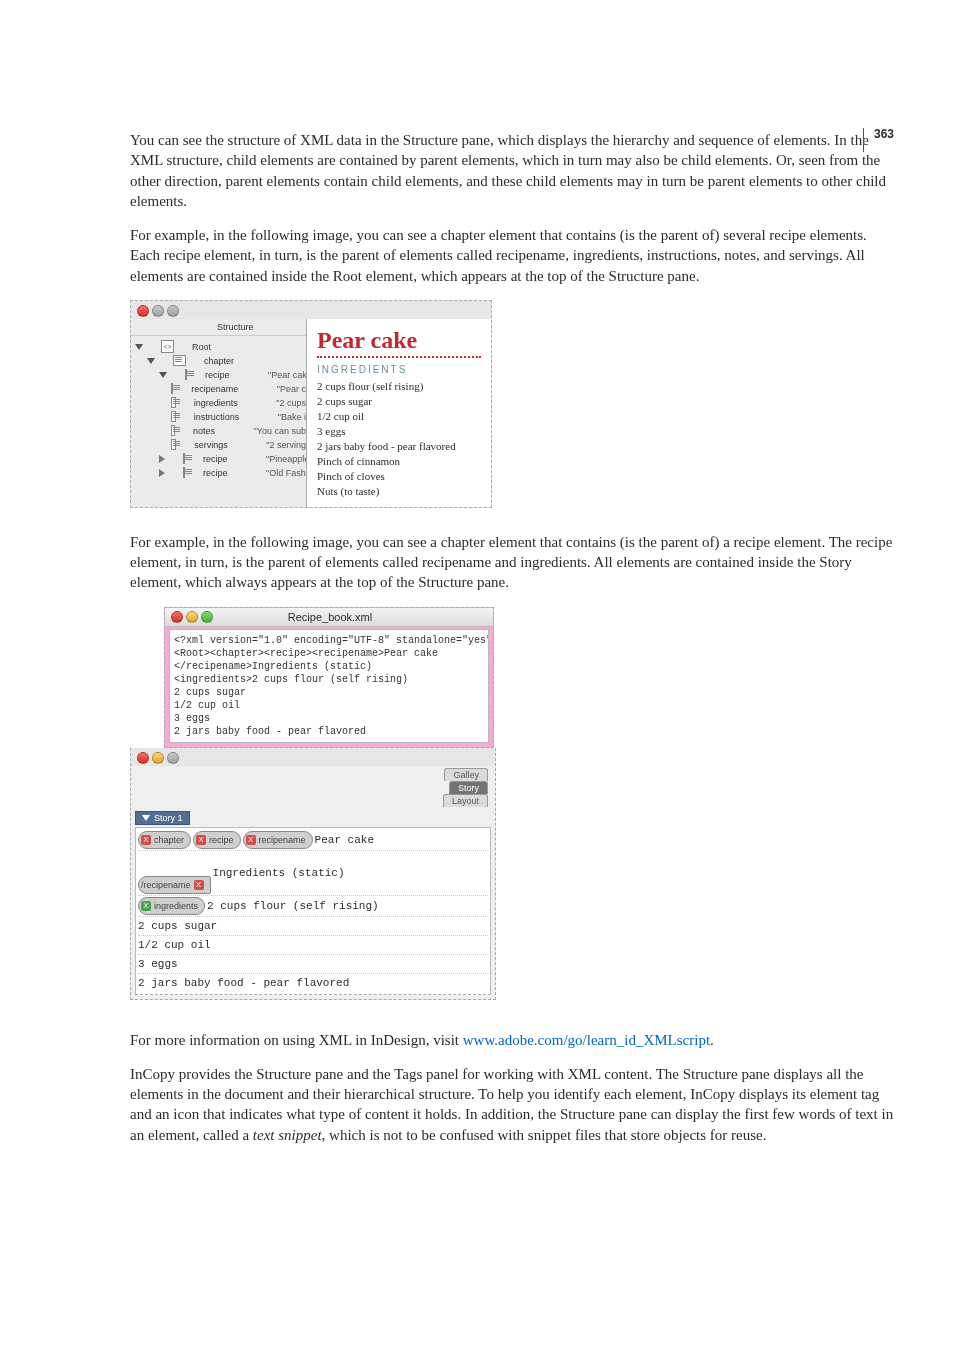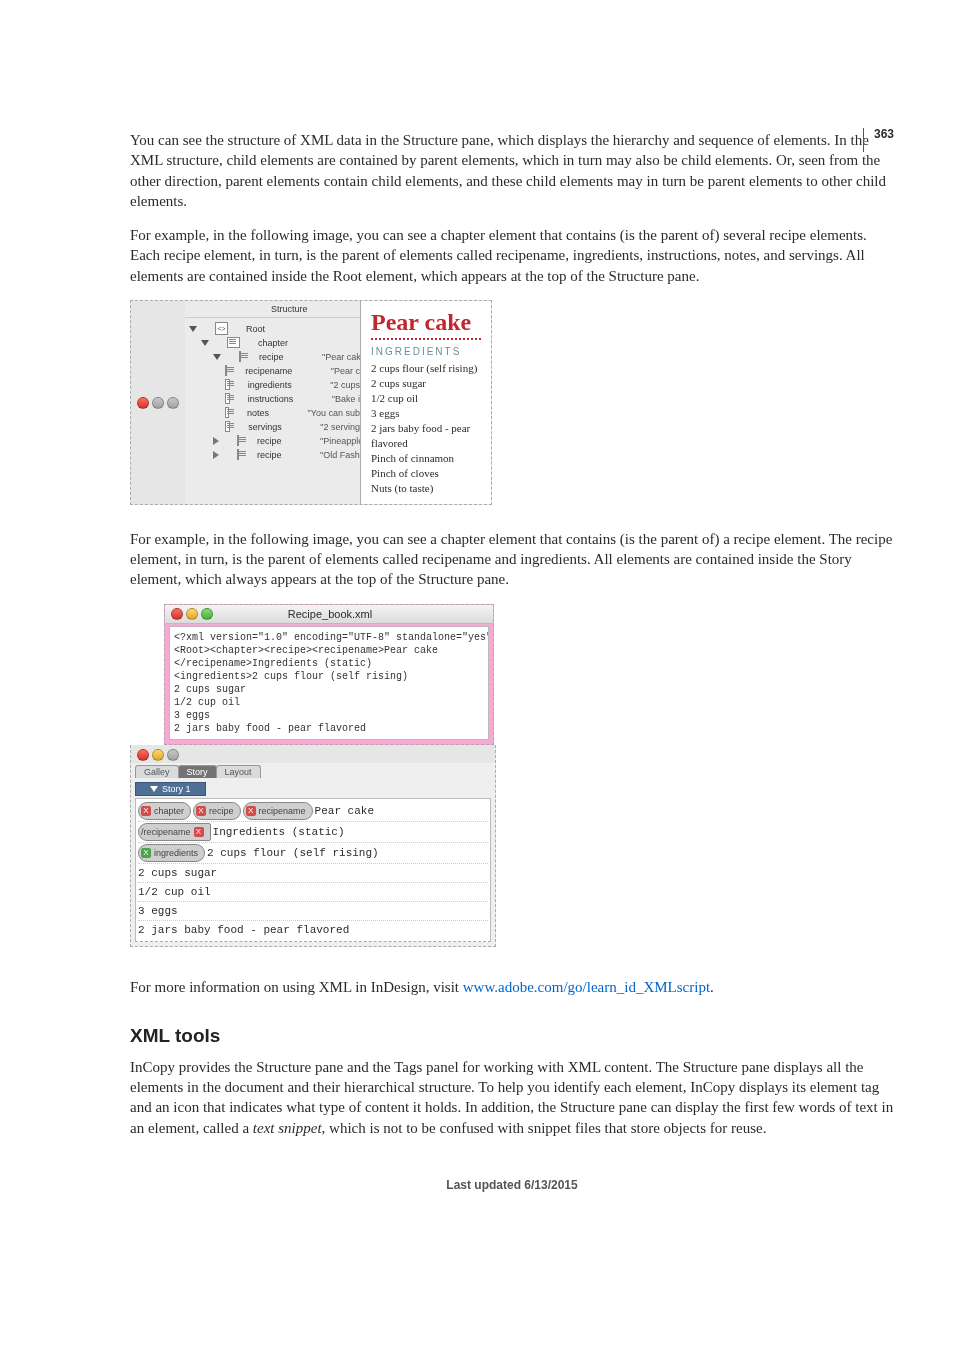--- a/index.html
+++ b/index.html
@@ -59,21 +59,21 @@
     margin-top: 40px;
   }
 
   
   .fig1 {
     border: 1px dashed #aaa;
     width: 360px;
     margin: 6px 0 24px 0;
     font-family: "Lucida Grande", "Helvetica Neue", Arial, sans-serif;
     display: flex;
-    flex-direction: row;
+    flex-direction: column;
     background: #ebebeb;
   }
   .traffic-row {
     display: flex;
     align-items: center;
     gap: 3px;
     padding: 4px 6px 2px 6px;
     background: #e6e6e6;
   }
   .traffic {
@@ -224,20 +224,21 @@
     margin-left: -34px;
     width: 364px;
     background:#efefef;
   }
   .tabs-row {
     display:flex;
     gap:0;
     font-size:10px;
     padding: 2px 8px 0 4px;
     align-items:flex-end;
+    flex-direction:column;
   }
   .tab {
     padding:1px 8px;
     background:#d9dadb;
     border:1px solid #999;
     border-bottom:none;
     border-radius:3px 3px 0 0;
     margin-right:-1px;
     color:#555;
     font-size:9px;
@@ -248,21 +249,21 @@
     z-index:2;
     position:relative;
   }
   .story-dd {
     display:inline-flex;
     align-items:center;
     gap:4px;
     background:#4f6f95;
     color:#fff;
     font-size:9px;
-    padding:1px 14px;
+    padding:1px 6px;
     margin:3px 4px 0 4px;
     border:1px solid #3a5673;
   }
   .story-body {
     background:#fff;
     margin: 2px 4px 4px 4px;
     border:1px solid #bbb;
     font-family: "Courier New", monospace;
     font-size: 11px;
     line-height: 16px;
@@ -286,21 +287,21 @@
     width:10px; height:10px;
     background:#d34b4b;
     color:#fff;
     font-size:8px;
     line-height:10px;
     text-align:center;
     border-radius:2px;
     margin-right:3px;
   }
   .tagchip.green .x { background:#4aa24a; }
-  .tagchip.closing { border-radius: 9px 2px 2px 9px; }
+  .tagchip.closing { border-radius: 9px 2px 2px 9px; margin-top: 24px; }
 </style>
 </head>
 <body>
 
 <div class="page">
   <div class="page-num">363</div>
 
   <p class="body-p">You can see the structure of XML data in the Structure pane, which displays the hierarchy and sequence of elements. In the XML structure, child elements are contained by parent elements, which in turn may also be child elements. Or, seen from the other direction, parent elements contain child elements, and these child elements may in turn be parent elements to other child elements.</p>
   <p class="body-p">For example, in the following image, you can see a chapter element that contains (is the parent of) several recipe elements. Each recipe element, in turn, is the parent of elements called recipename, ingredients, instructions, notes, and servings. All elements are contained inside the Root element, which appears at the top of the Structure pane.</p>
 
@@ -476,20 +477,18 @@
             <span>2 jars baby food - pear flavored</span>
           </div>
       </div>
     </div>
   </div>
 
   <p class="body-p">
     <span>For more information on using XML in InDesign, visit </span><a class="link">www.adobe.com/go/learn_id_XMLscript</a><span>.</span>
   </p>
 
-  <div class="subhead">XML tools</div>
 
   <p class="body-p">
     <span>InCopy provides the Structure pane and the Tags panel for working with XML content. The Structure pane displays all the elements in the document and their hierarchical structure. To help you identify each element, InCopy displays its element tag and an icon that indicates what type of content it holds. In addition, the Structure pane can display the first few words of text in an element, called a </span><span class="italic">text snippet</span><span>, which is not to be confused with snippet files that store objects for reuse.</span>
   </p>
 
-  <div class="footer">Last updated 6/13/2015</div>
 </div>
 
 </body></html>

